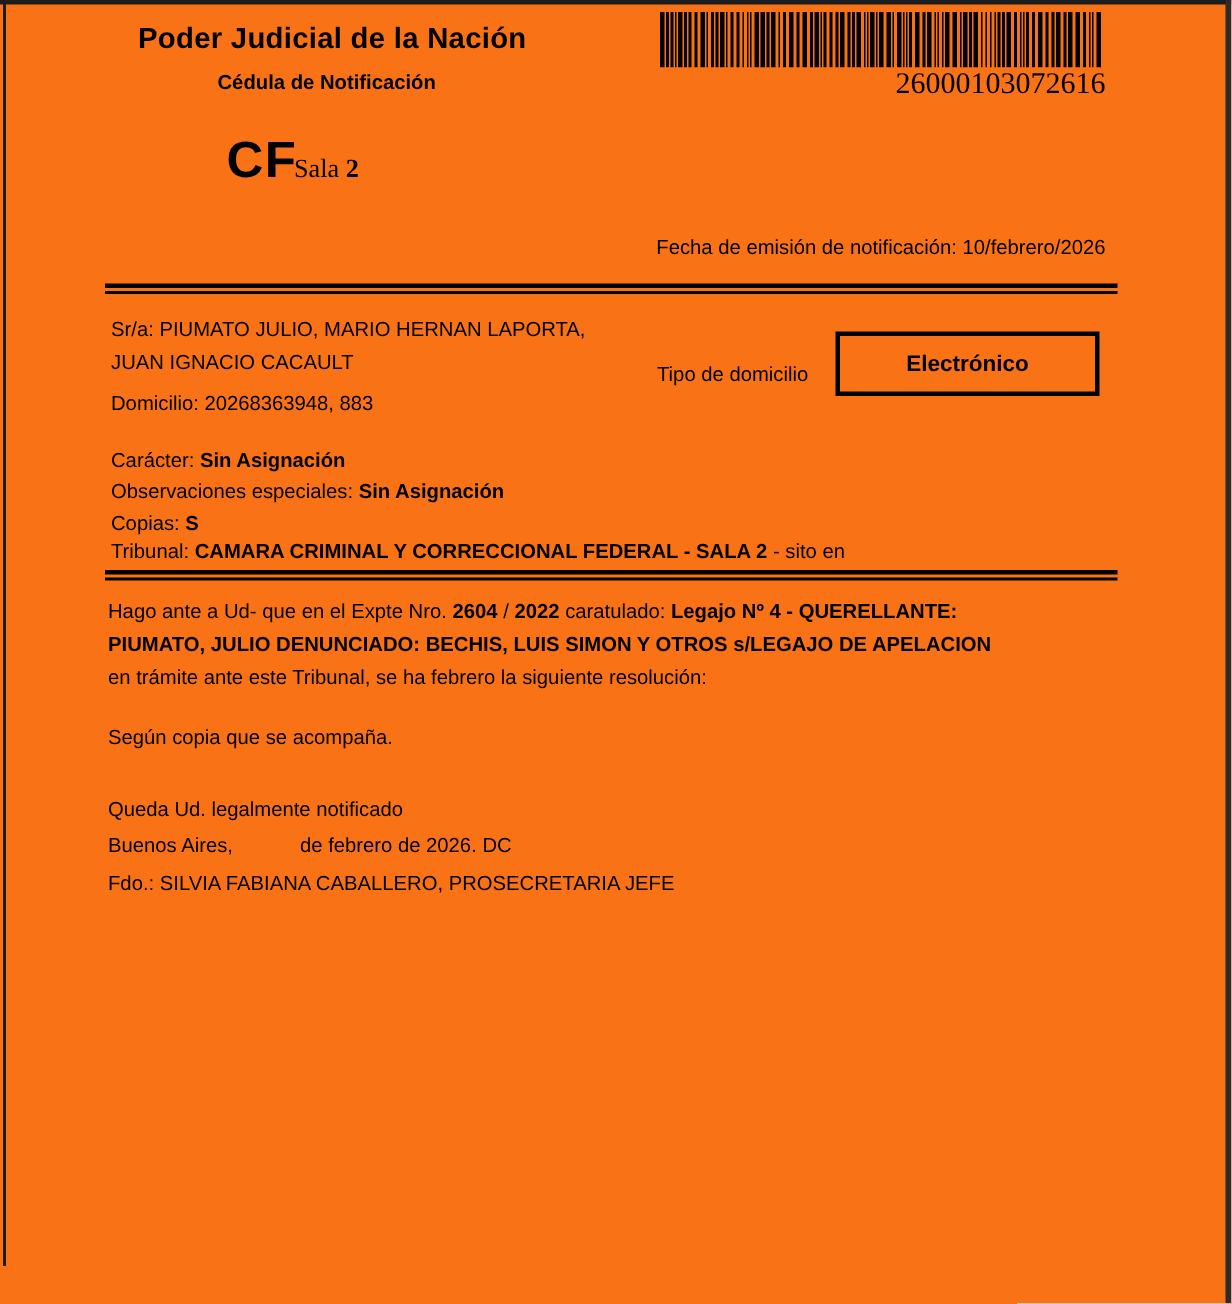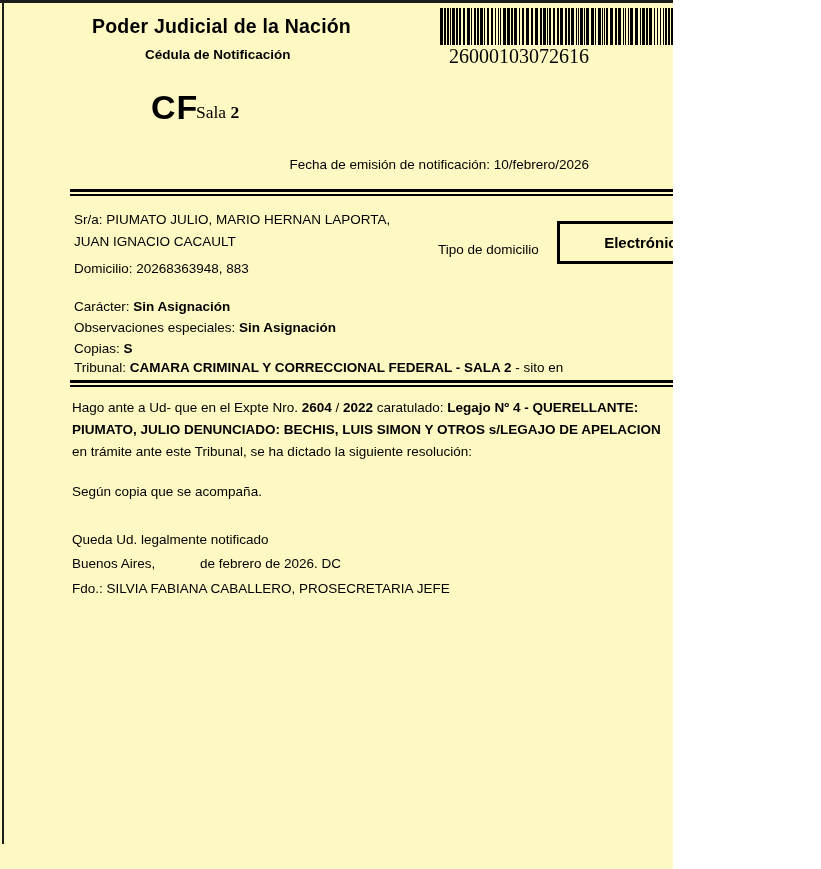--- a/index.html
+++ b/index.html
@@ -1,20 +1,20 @@
 <!DOCTYPE html>
 <html><head>
 <meta charset="utf-8">
 <style>
   html, body { margin: 0; padding: 0; background: #ffffff; }
   #page {
     position: relative;
-    width: 673px;
+    width: 821px;
     height: 869px;
-    background: #fef9c3;
+    background: #f97316;
     color: #000;
     font-family: "Liberation Sans", sans-serif;
     overflow: hidden;
   }
   .abs { position: absolute; }
   .t { font-size: 13.5px; white-space: nowrap; }
   .b, .bseg .b { font-weight: bold; }
   .serif { font-family: "Liberation Serif", serif; text-align: center; }
 
   
@@ -180,21 +180,21 @@
 
   <div class="abs caracter t bseg"><span>Carácter: </span><span class="b">Sin Asignación</span></div>
   <div class="abs observaciones t bseg"><span>Observaciones especiales: </span><span class="b">Sin Asignación</span></div>
   <div class="abs copias t bseg"><span>Copias: </span><span class="b">S</span></div>
   <div class="abs tribunal t bseg"><span>Tribunal: </span><span class="b">CAMARA CRIMINAL Y CORRECCIONAL FEDERAL - SALA 2</span><span> - sito en</span></div>
 
   <div class="abs divider divider-2"></div>
 
   <div class="abs notice1 t bseg"><span>Hago ante a Ud- que en el Expte Nro. </span><span class="b">2604</span><span> / </span><span class="b">2022</span><span> caratulado: </span><span class="b">Legajo Nº 4 - QUERELLANTE:</span></div>
   <div class="abs notice2 t bseg"><span class="b">PIUMATO, JULIO DENUNCIADO: BECHIS, LUIS SIMON Y OTROS s/LEGAJO DE APELACION</span></div>
-  <div class="abs notice3 t bseg"><span>en trámite ante este Tribunal, se ha dictado la siguiente resolución:</span></div>
+  <div class="abs notice3 t bseg"><span>en trámite ante este Tribunal, se ha febrero la siguiente resolución:</span></div>
 
   <div class="abs copynote t">Según copia que se acompaña.</div>
   <div class="abs notified t">Queda Ud. legalmente notificado</div>
   <div class="abs city t">Buenos Aires,</div>
   <div class="abs daterest t">de febrero de 2026. DC</div>
   <div class="abs signature t">Fdo.: SILVIA FABIANA CABALLERO, PROSECRETARIA JEFE</div>
 
 </div>
 
 </body></html>

